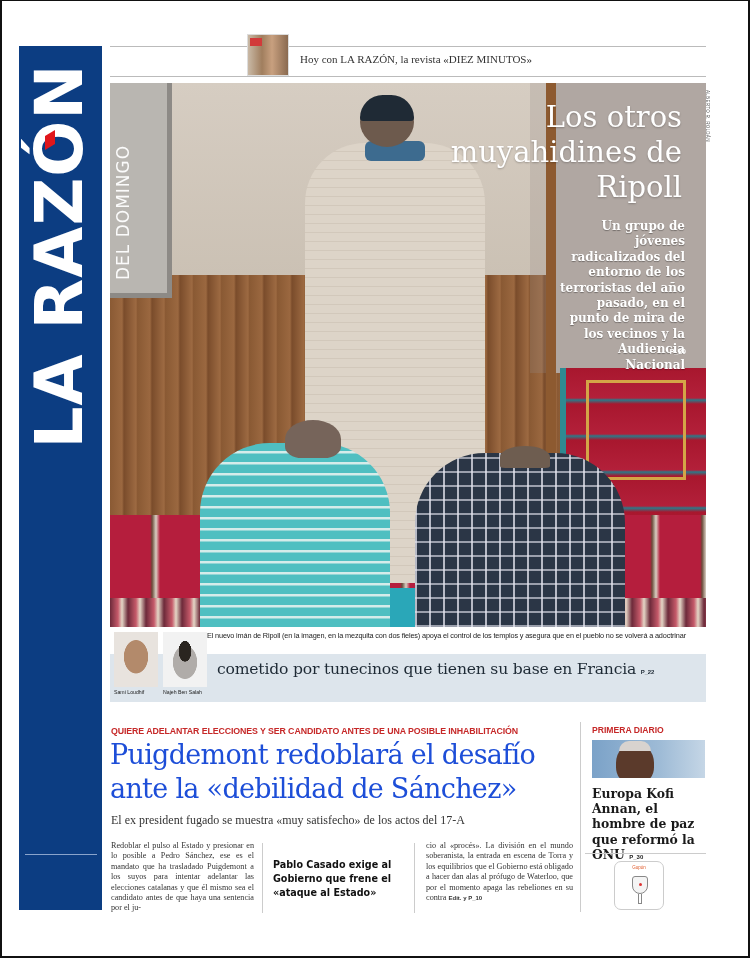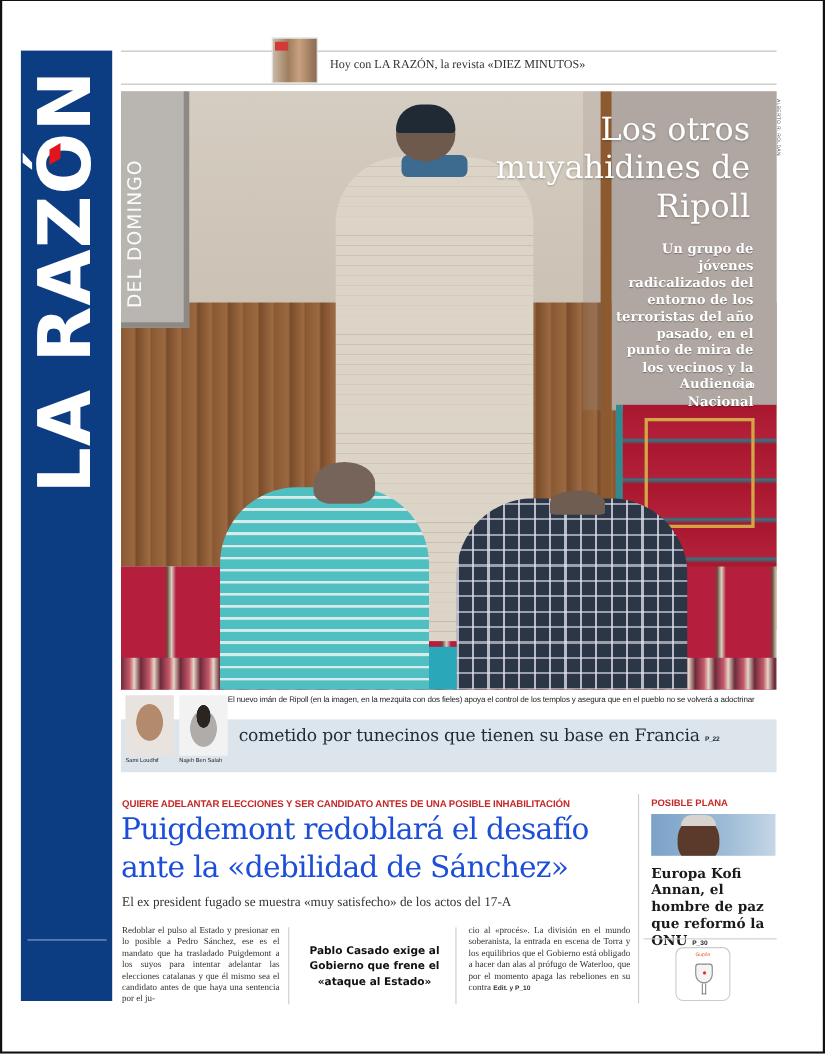--- a/index.html
+++ b/index.html
@@ -82,21 +82,21 @@
   .pg-ref { font-family: "Liberation Sans", sans-serif; font-size: 6px; font-weight: bold; }
 
   
   .kicker { position: absolute; left: 111px; top: 726px; font-family: "Liberation Sans", sans-serif; font-weight: bold; font-size: 8.8px; color: #c62828; white-space: nowrap; letter-spacing: -.1px; }
   .main-head { position: absolute; left: 110px; top: 738px; width: 475px; font-family: "DejaVu Serif", serif; font-size: 27px; line-height: 34px; color: #1d4ed8; letter-spacing: -.7px; }
   .main-deck { position: absolute; left: 111px; top: 813px; font-family: "Liberation Serif", serif; font-size: 12px; color: #333; white-space: nowrap; }
   .body-col { position: absolute; font-family: "Liberation Serif", serif; font-size: 8.2px; line-height: 10.4px; color: #333; text-align: justify; }
   .col1 { left: 111px; top: 841px; width: 143px; }
   .col2 { left: 426px; top: 841px; width: 147px; }
   .col-rule { position: absolute; width: 1px; background: #ccc; }
-  .casado { position: absolute; left: 273px; top: 858px; width: 135px; text-align: center; font-family: "DejaVu Sans", sans-serif; font-weight: bold; font-size: 9.6px; line-height: 14px; color: #111; }
+  .casado { position: absolute; left: 273px; top: 858px; width: 135px; font-family: "DejaVu Sans", sans-serif; font-weight: bold; font-size: 9.6px; line-height: 14px; color: #111; }
 
   
   .pp-kicker { position: absolute; left: 592px; top: 725px; font-family: "Liberation Sans", sans-serif; font-weight: bold; font-size: 8.6px; color: #c62828; }
   .pp-photo { position: absolute; left: 592px; top: 740px; width: 113px; height: 38px; background: linear-gradient(90deg,#7ba2c8 0%, #9ebbd6 60%, #c5d6e6 100%); overflow: hidden; }
   .pp-face { position: absolute; left: 24px; top: 2px; width: 38px; height: 42px; background: #5b3a2b; border-radius: 50% 50% 40% 40%; }
   .pp-hair { position: absolute; left: 27px; top: 1px; width: 32px; height: 10px; background: #d8d3cf; border-radius: 16px 16px 0 0; }
   .pp-head { position: absolute; left: 592px; top: 786px; width: 120px; font-family: "DejaVu Serif", serif; font-weight: bold; font-size: 12.4px; line-height: 15.2px; color: #1a1a1a; }
   .pp-rule { position: absolute; left: 585px; top: 853px; width: 121px; height: 1px; background: #ccc; }
   .badge { position: absolute; left: 614px; top: 861px; width: 50px; height: 49px; border: 1px solid #ccc; border-radius: 7px; background: #fff; }
   .badge-title { position: absolute; left: 0; top: 3px; width: 100%; text-align: center; font-family: "Liberation Sans", sans-serif; font-size: 4.5px; color: #e05a2a; }
@@ -174,21 +174,21 @@
 <div class="kicker">QUIERE ADELANTAR ELECCIONES Y SER CANDIDATO ANTES DE UNA POSIBLE INHABILITACIÓN</div>
 <div class="main-head">Puigdemont redoblará el desafío ante la «debilidad de Sánchez»</div>
 <div class="main-deck">El ex president fugado se muestra «muy satisfecho» de los actos del 17-A</div>
 <div class="body-col col1">Redoblar el pulso al Estado y presionar en lo posible a Pedro Sánchez, ese es el mandato que ha trasladado Puigdemont a los suyos para intentar adelantar las elecciones catalanas y que él mismo sea el candidato antes de que haya una sentencia por el ju-</div>
 <div class="col-rule" style="left:262px; top:843px; height:70px"></div>
 <div class="casado">Pablo Casado exige al Gobierno que frene el «ataque al Estado»</div>
 <div class="col-rule" style="left:414px; top:843px; height:70px"></div>
 <div class="body-col col2"><span>cio al «procés». La división en el mundo soberanista, la entrada en escena de Torra y los equilibrios que el Gobierno está obligado a hacer dan alas al prófugo de Waterloo, que por el momento apaga las rebeliones en su contra</span> <span class="pg-ref">Edit. y P_10</span></div>
 <div class="col-rule" style="left:580px; top:722px; height:190px"></div>
 
-<div class="pp-kicker">POSIBLE PLANA</div>
+<div class="pp-kicker">PRIMERA DIARIO</div>
 <div class="pp-photo">
   <div class="pp-face"></div>
   <div class="pp-hair"></div>
 </div>
 <div class="pp-head"><span>Europa Kofi Annan, el hombre de paz que reformó la ONU</span> <span class="pg-ref">P_30</span></div>
 <div class="pp-rule"></div>
 <div class="badge">
   <div class="badge-title">Gupón</div>
   <div class="badge-icon"></div>
   <div class="badge-tail"></div>

